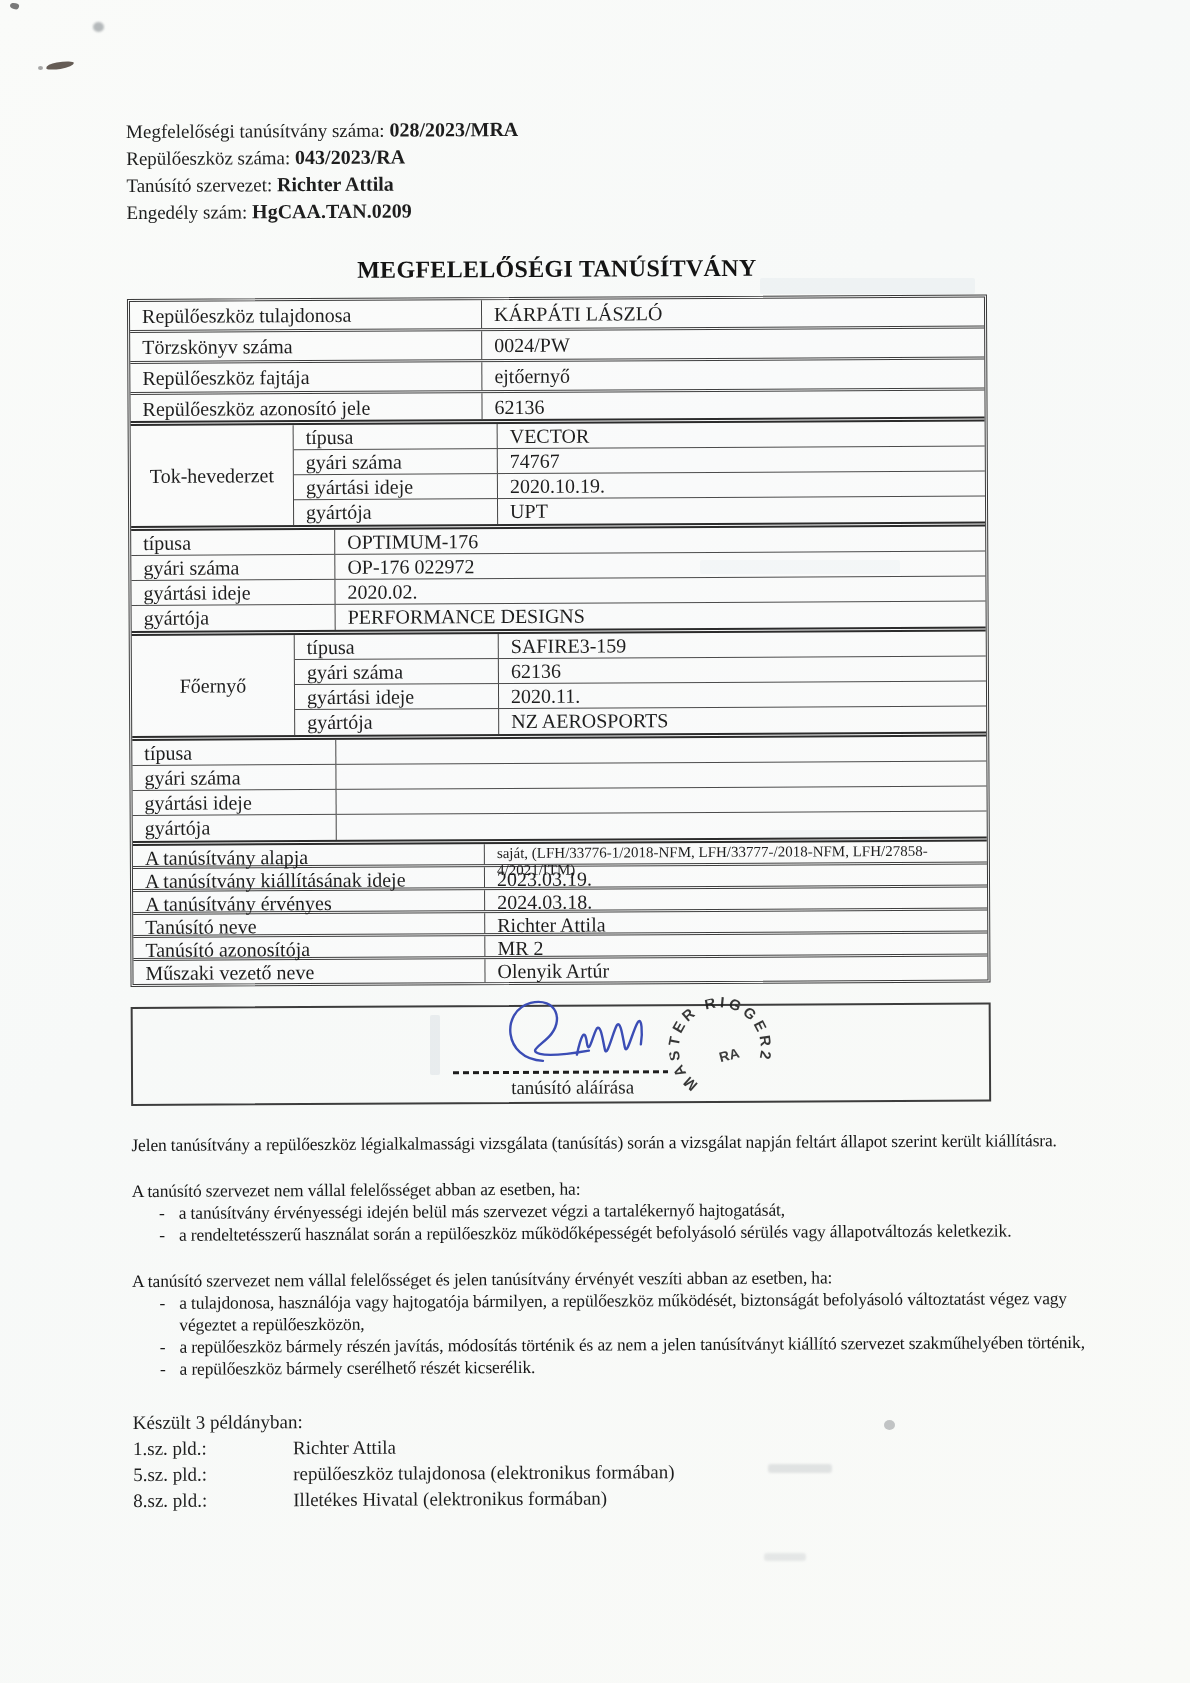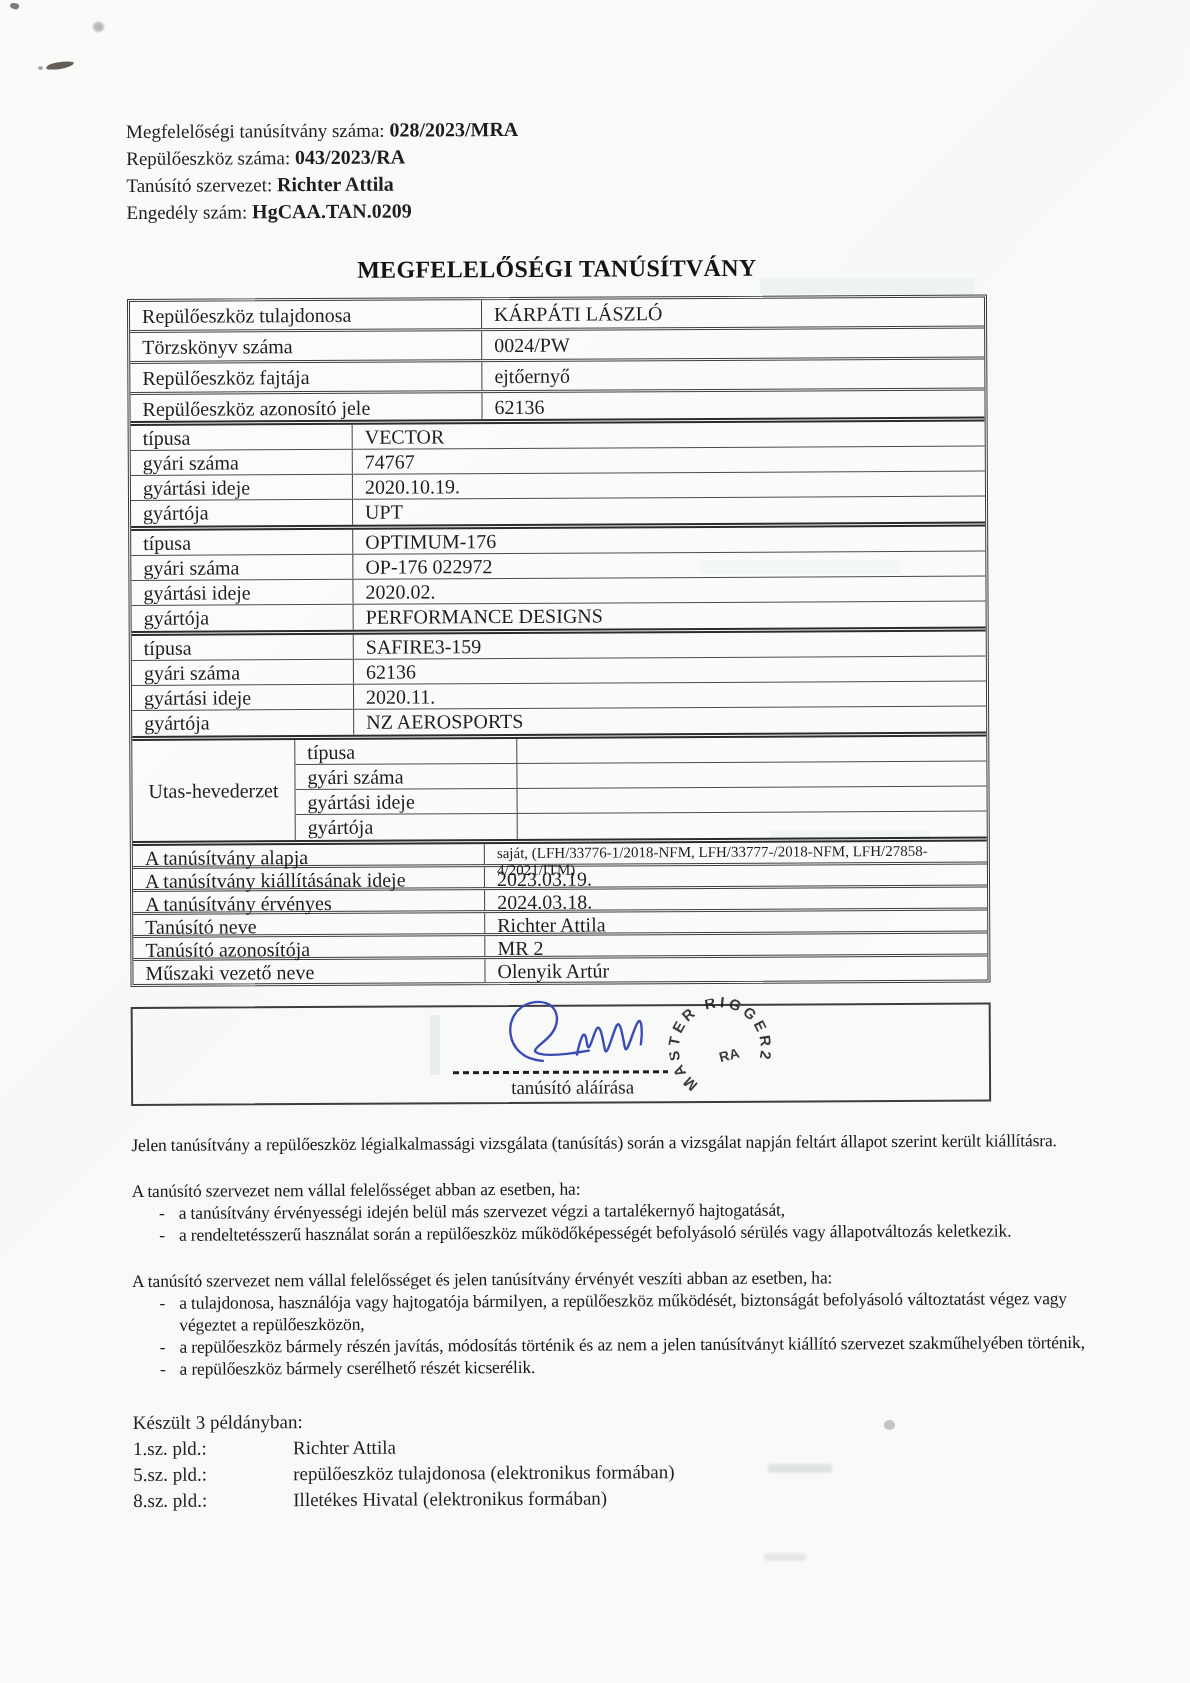--- a/index.html
+++ b/index.html
@@ -34,21 +34,21 @@
   .brow .lblc, .brow .valc { padding-top:1px; }
   .small-val { font-size:15px; padding-top:4px; }
 
   .grp { display:flex; border-bottom:5px double #2c2c2c; }
   .grp:last-of-type { border-bottom:5px double #2c2c2c; }
   .glbl { width:163px; border-right:1px solid #454545; display:flex; flex-direction:column;
           justify-content:center; align-items:center; text-align:center; font-size:20px; line-height:22px; }
   .subs { flex:1; display:flex; flex-direction:column; }
   .sub { display:flex; height:25px; border-bottom:1px solid #4c4c4c; }
   .sub:last-child { border-bottom:none; }
-  .slbl { width:222px; border-right:1px solid #454545; padding:1px 0 0 12px; font-size:20px; }
+  .slbl { width:204px; border-right:1px solid #454545; padding:1px 0 0 12px; font-size:20px; }
   .sval { flex:1; padding:1px 0 0 12px; font-size:20px; }
 
   
   .sigbox { position:relative; margin-top:20px; width:860px; height:99px; border:2px solid #3d3d3d; }
   .siggrp { position:absolute; left:320px; top:0; width:215px; }
   .sigline { position:absolute; left:0; top:64px; width:215px; height:3px;
              background:repeating-linear-gradient(90deg,#1d1d1d 0 6px, transparent 6px 10px); }
   .sigcap { position:absolute; left:12px; top:70px; width:215px; text-align:center; font-size:19px; }
   .sigink { position:absolute; left:352px; top:-14px; }
   .stamp { position:absolute; left:538px; top:-10px; transform:rotate(-14deg); }
@@ -121,20 +121,23 @@
       <div class="trow">
         <div class="lblc">Repülőeszköz fajtája</div>
         <div class="valc">ejtőernyő</div>
       </div>
       <div class="trow sec-end">
         <div class="lblc">Repülőeszköz azonosító jele</div>
         <div class="valc">62136</div>
       </div>
 
       <div class="grp">
+        <div class="glbl">
+          <span>Tok-hevederzet</span>
+        </div>
         <div class="subs">
           <div class="sub">
               <div class="slbl">típusa</div>
               <div class="sval">VECTOR</div>
             </div>
           <div class="sub">
               <div class="slbl">gyári száma</div>
               <div class="sval">74767</div>
             </div>
           <div class="sub">
@@ -163,20 +166,23 @@
               <div class="sval">2020.02.</div>
             </div>
           <div class="sub">
               <div class="slbl">gyártója</div>
               <div class="sval">PERFORMANCE DESIGNS</div>
             </div>
         </div>
       </div>
 
       <div class="grp">
+        <div class="glbl">
+          <span>Főernyő</span>
+        </div>
         <div class="subs">
           <div class="sub">
               <div class="slbl">típusa</div>
               <div class="sval">SAFIRE3-159</div>
             </div>
           <div class="sub">
               <div class="slbl">gyári száma</div>
               <div class="sval">62136</div>
             </div>
           <div class="sub">
@@ -184,23 +190,20 @@
               <div class="sval">2020.11.</div>
             </div>
           <div class="sub">
               <div class="slbl">gyártója</div>
               <div class="sval">NZ AEROSPORTS</div>
             </div>
         </div>
       </div>
 
       <div class="grp">
-        <div class="glbl">
-          <span>Utas-hevederzet</span>
-        </div>
         <div class="subs">
           <div class="sub">
               <div class="slbl">típusa</div>
               <div class="sval"></div>
             </div>
           <div class="sub">
               <div class="slbl">gyári száma</div>
               <div class="sval"></div>
             </div>
           <div class="sub">

